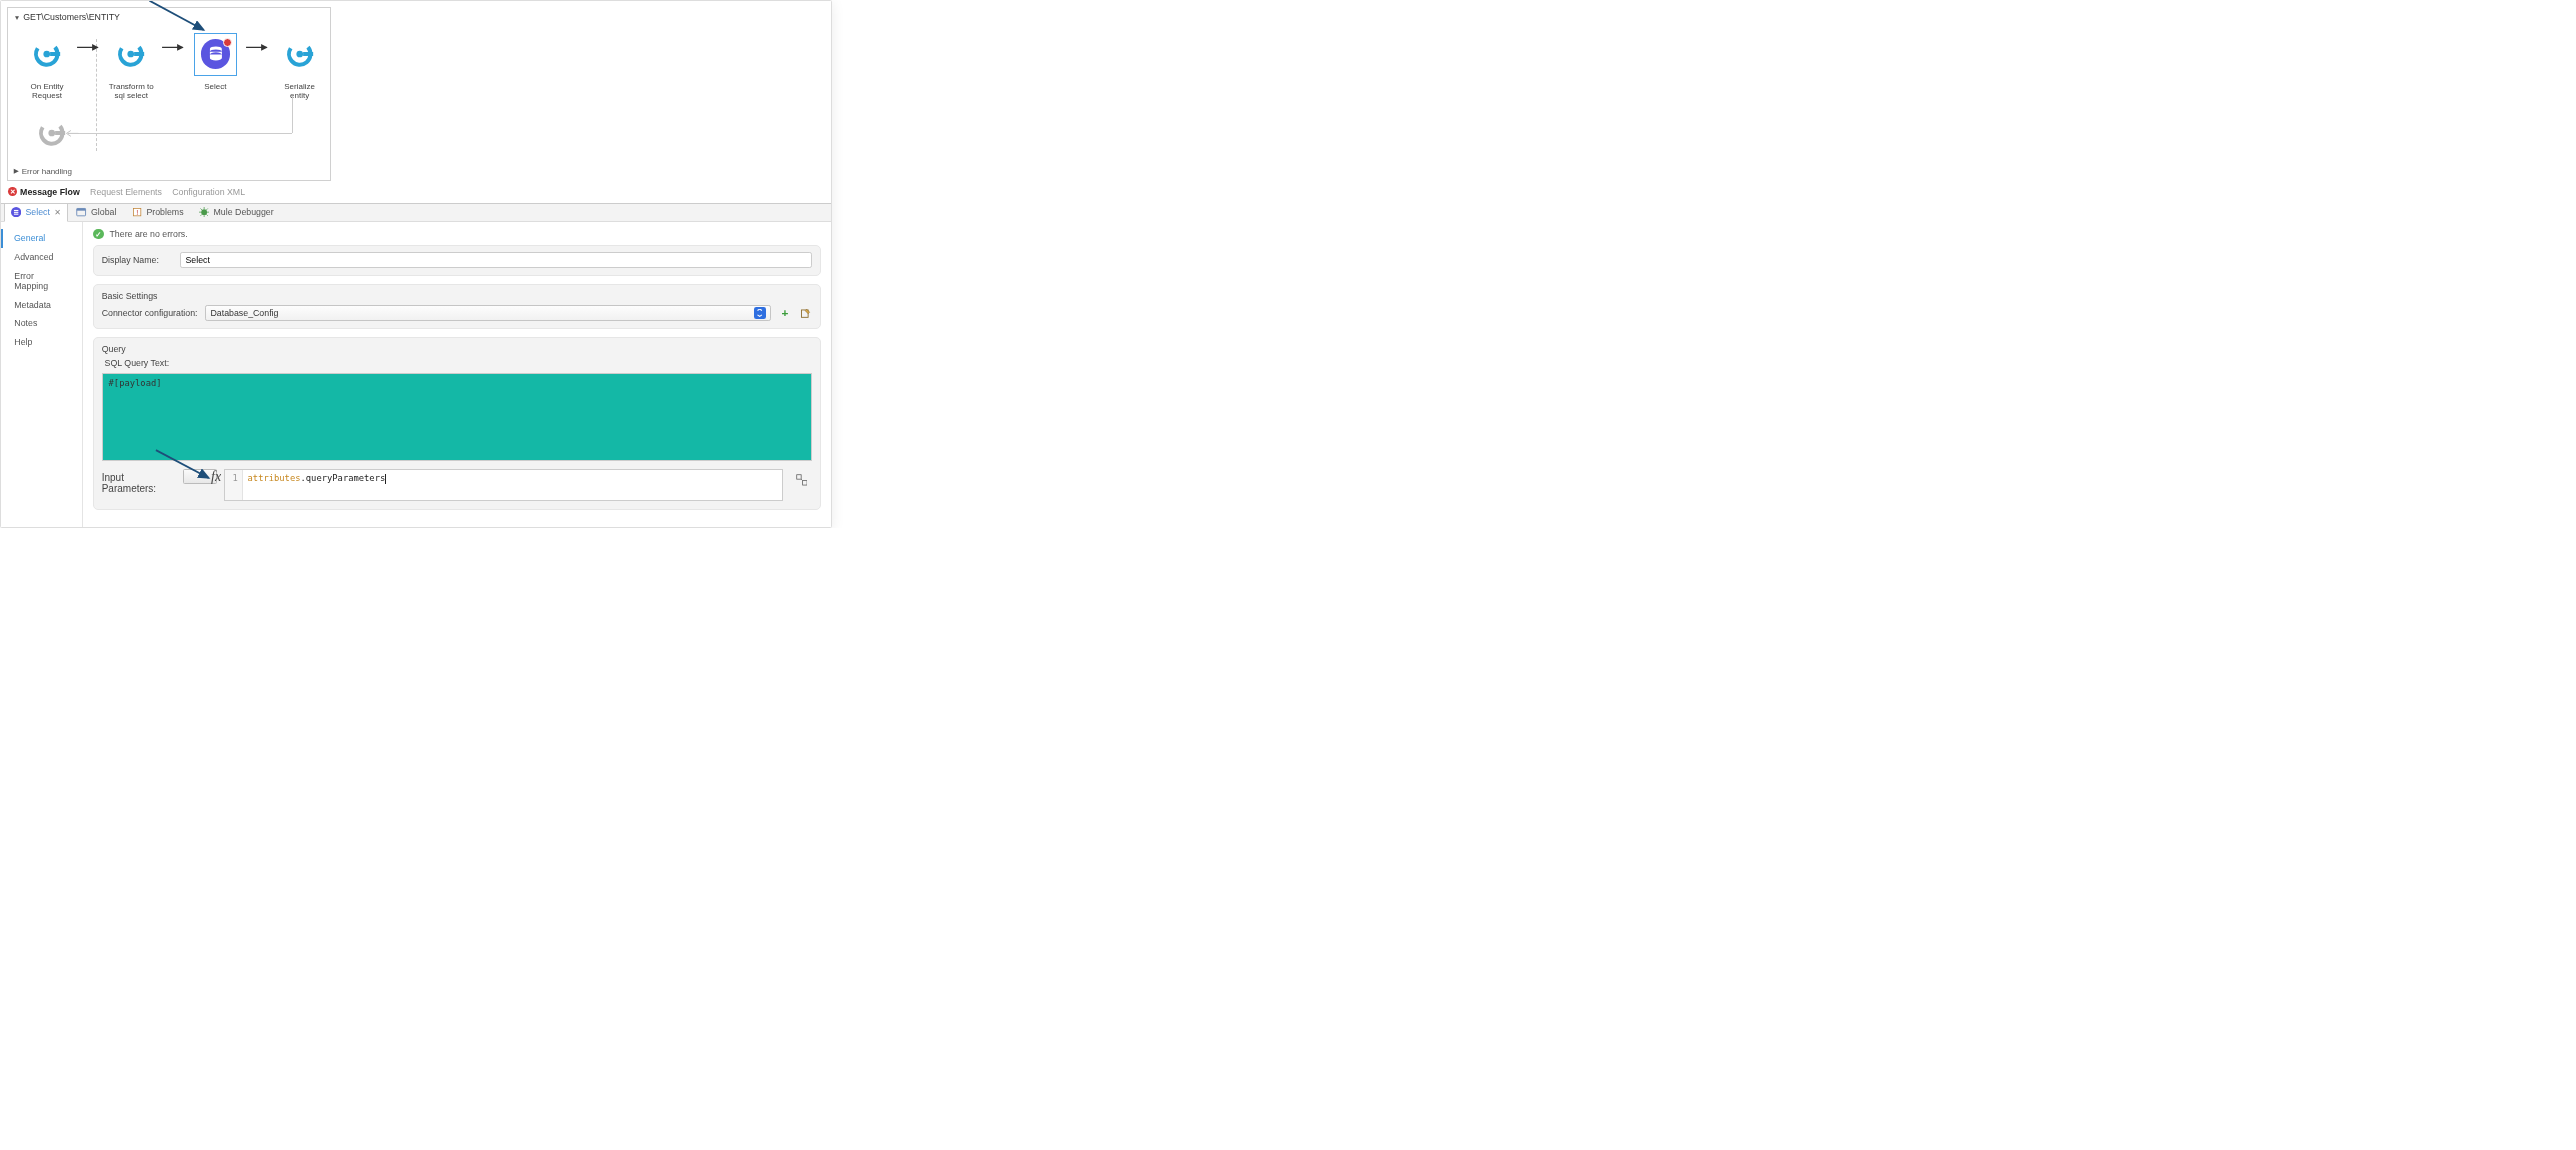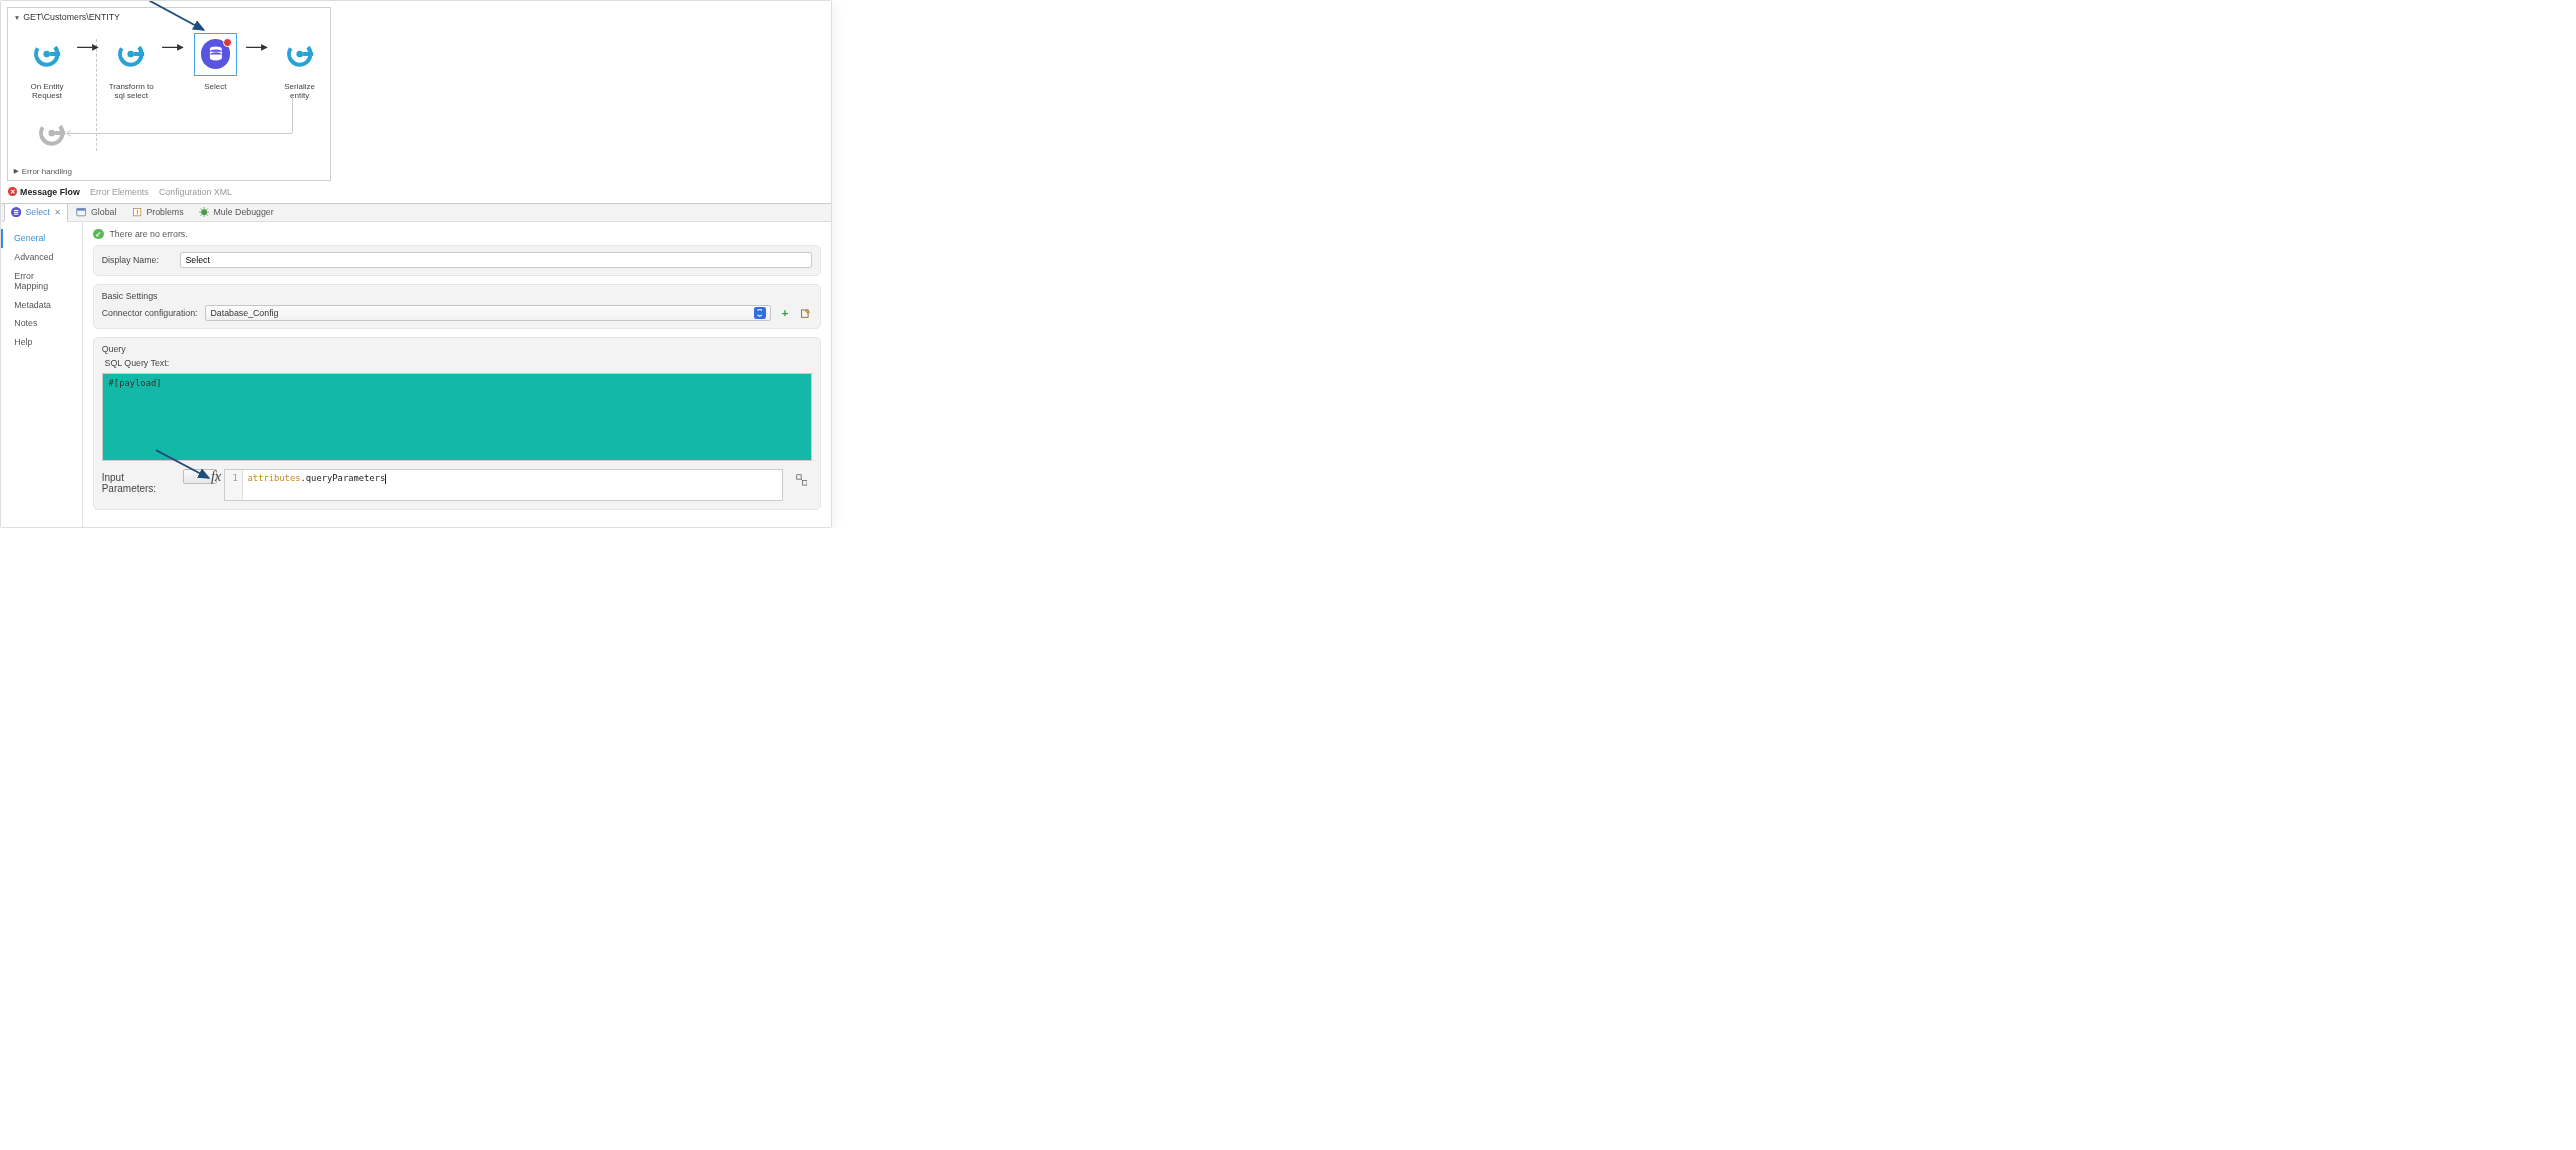--- a/index.html
+++ b/index.html
@@ -419,21 +419,21 @@
       <span>Error handling</span>
     </div>
   </div>
 
   <div class="flow-tabs">
     <div class="tab active">
       <span class="red-dot">✕</span>
       <span>Message Flow</span>
     </div>
     <div class="tab">
-      <span>Error Elements</span>
+      <span>Request Elements</span>
     </div>
     <div class="tab">
       <span>Configuration XML</span>
     </div>
   </div>
 
   <div class="panel-tabs">
     <div class="panel-tab active">
       <span class="tab-icon">
         <svg width="10.3" height="10.3" viewBox="0 0 14 14">

